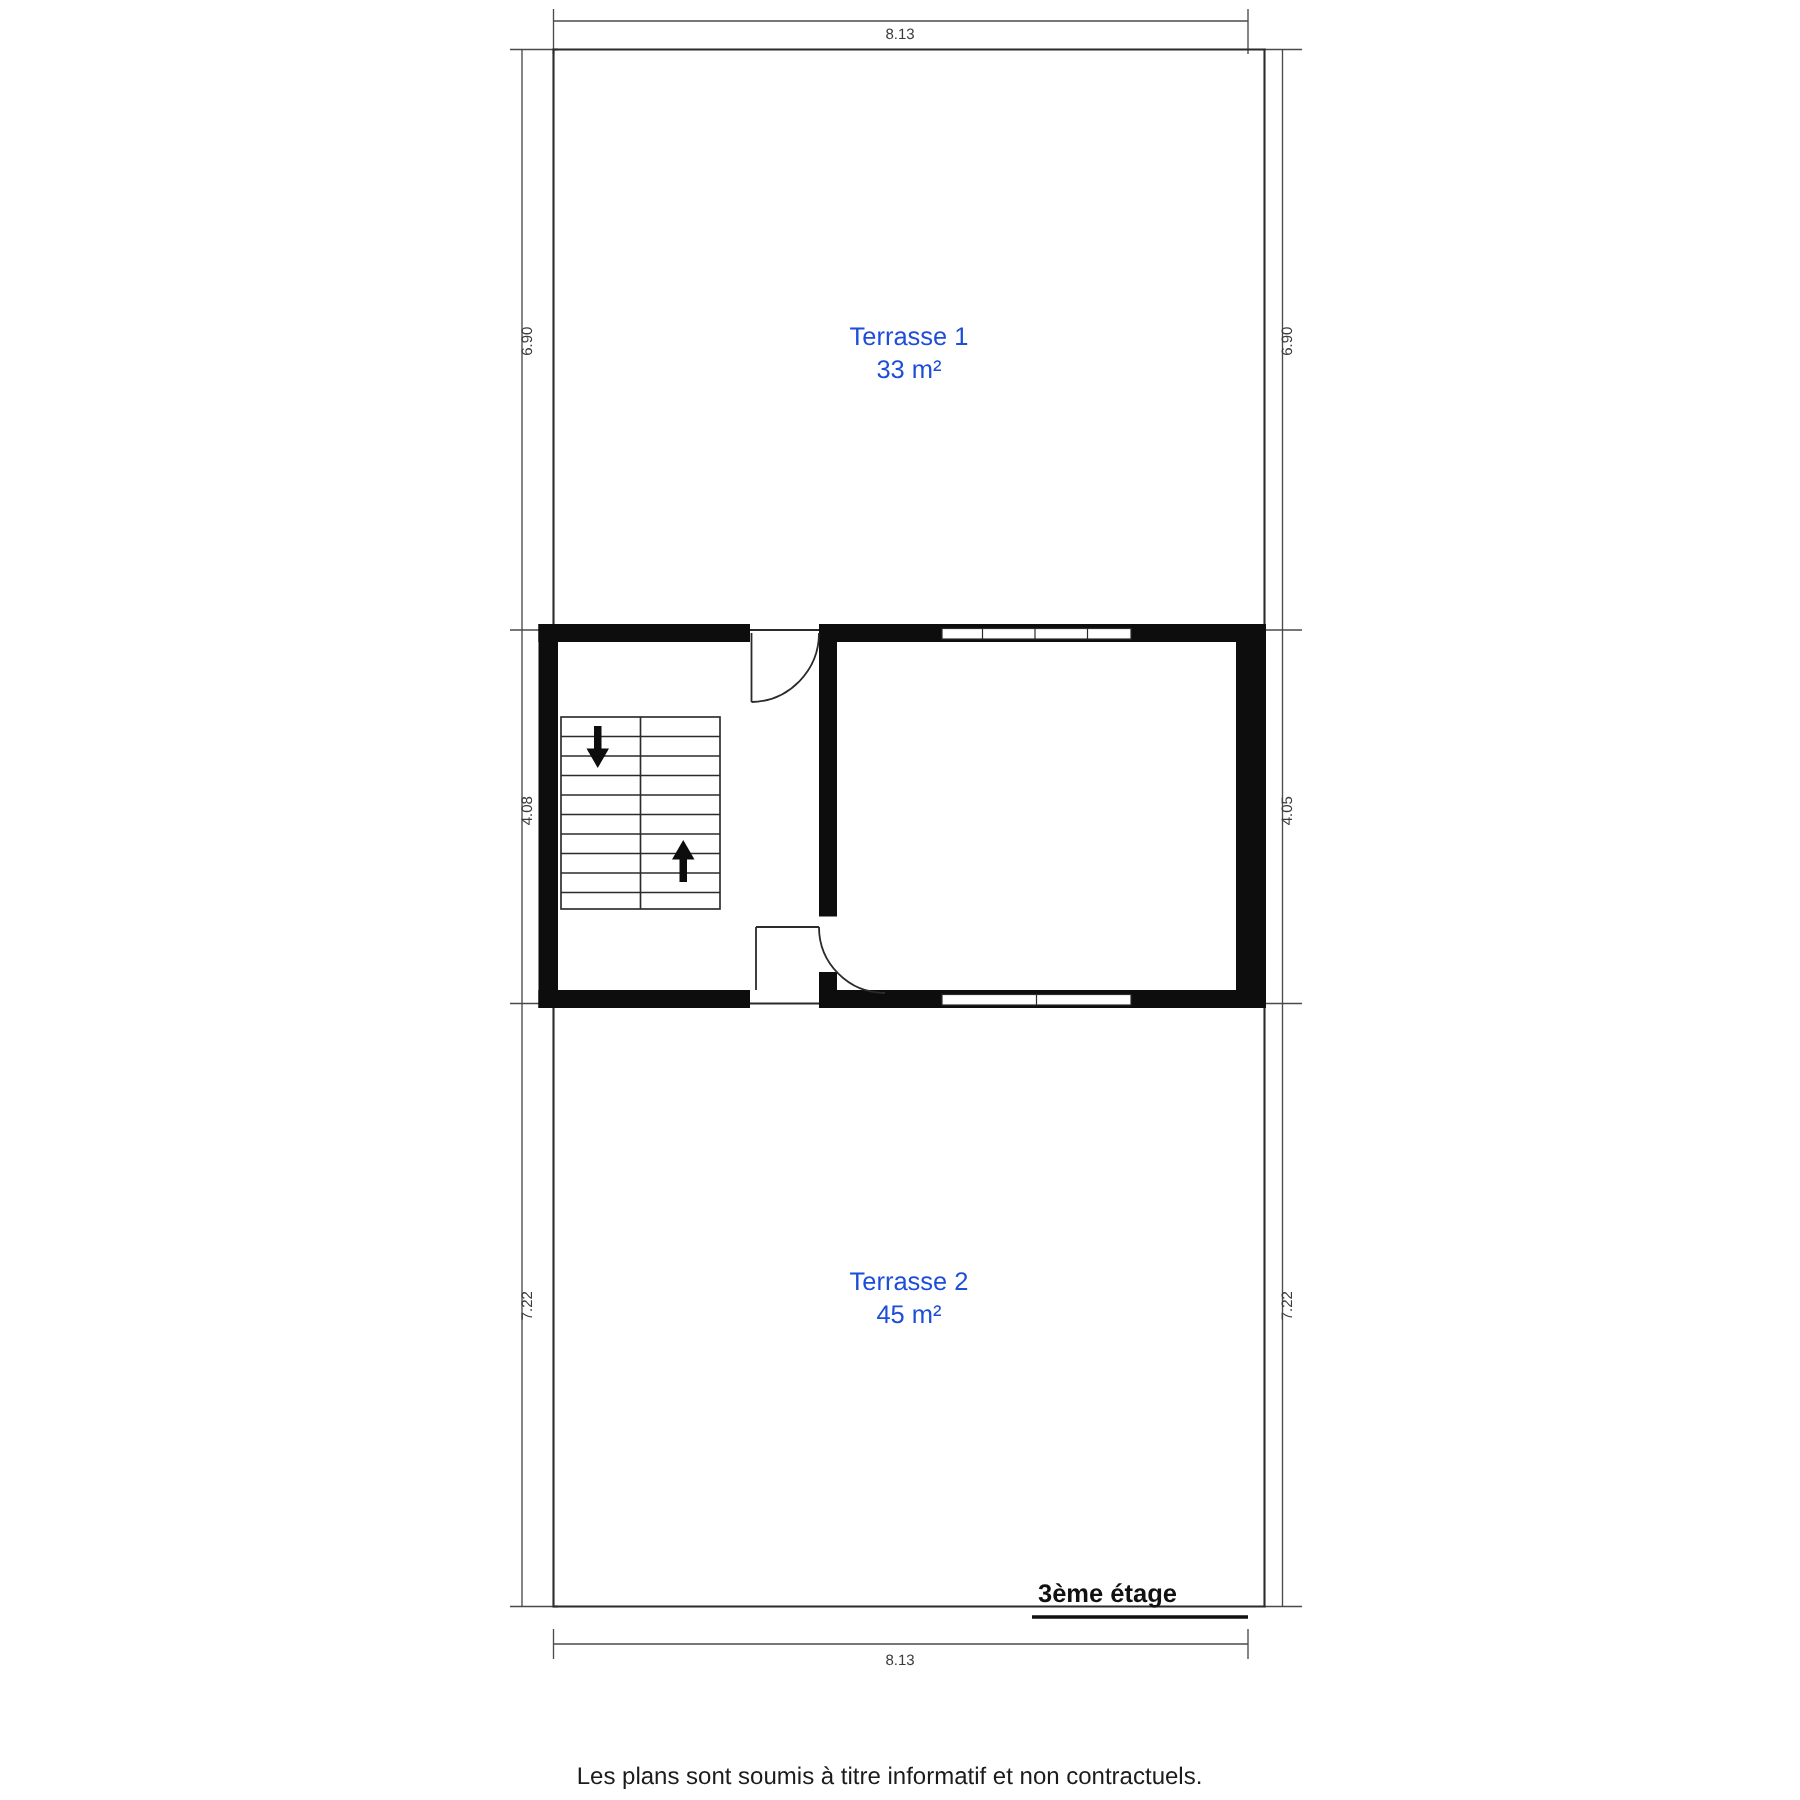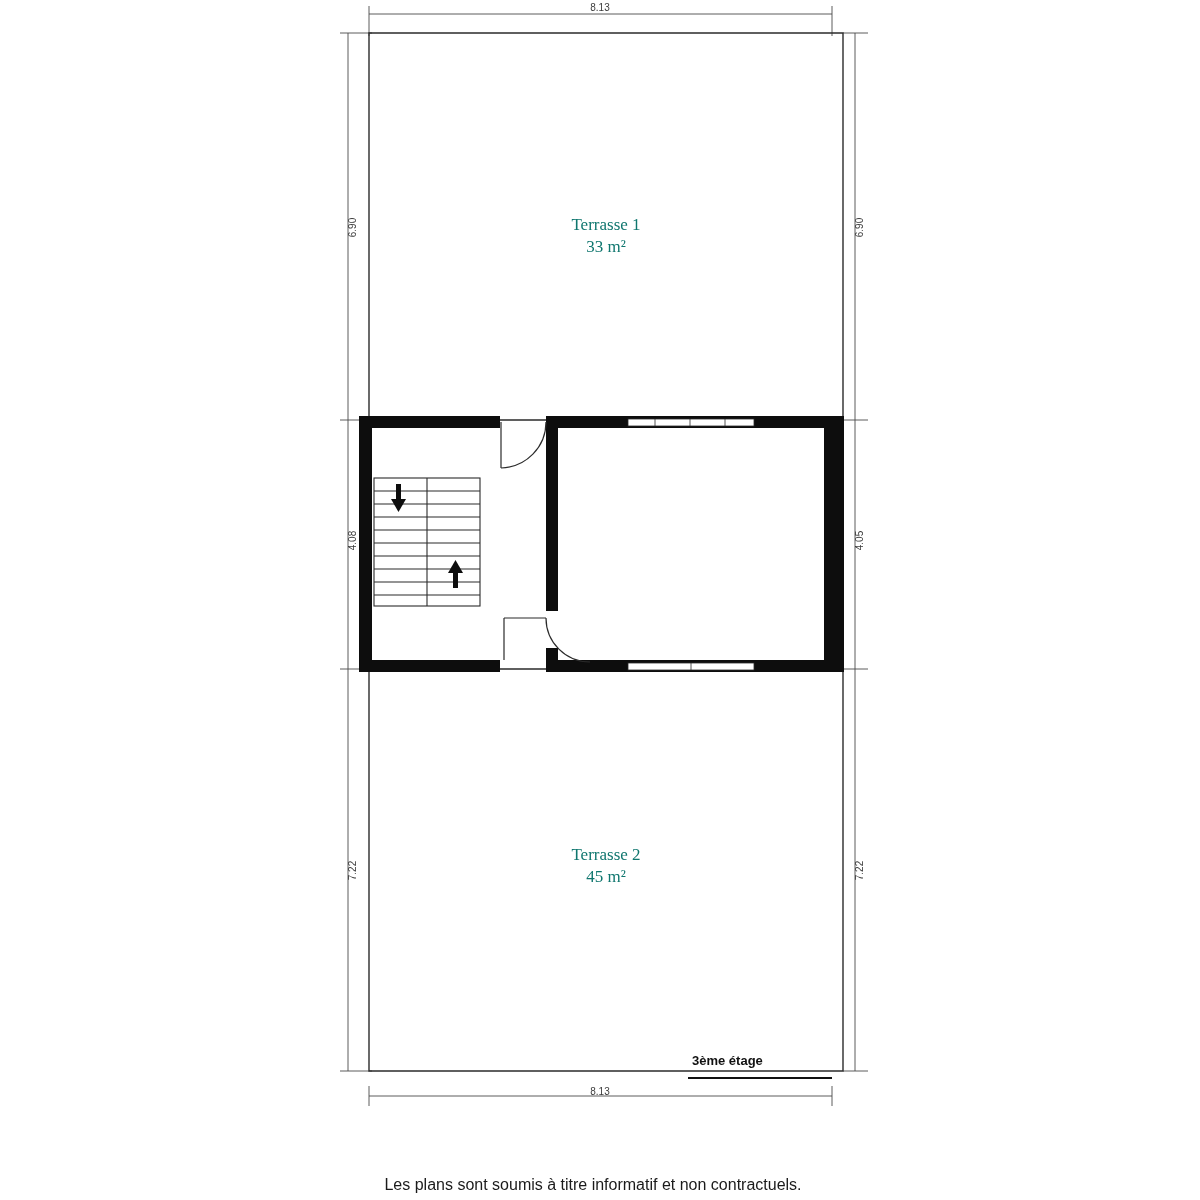--- a/index.html
+++ b/index.html
@@ -25,47 +25,47 @@
     top: 0;
     width: 1200px;
     height: 1200px;
   }
   
   .room-label {
     position: absolute;
     text-align: center;
     font-size: 17px;
     line-height: 22px;
-    color: #0f766e;
-    white-space: nowrap;
-    font-family: Liberation Serif, serif;
+    color: #1d4ed8;
+    white-space: nowrap;
   }
   .room-label .area {
     display: block;
   }
   .dim-h {
     position: absolute;
     font-size: 10px;
     color: #3b3b3b;
     text-align: center;
     white-space: nowrap;
+    margin-top: 16px;
   }
   .dim-v {
     position: absolute;
     font-size: 10px;
     color: #3b3b3b;
     white-space: nowrap;
     transform-origin: center center;
   }
   .dim-v.rot {
     transform: rotate(-90deg);
   }
   .floor-title {
     position: absolute;
-    font-size: 13px;
+    font-size: 17px;
     font-weight: bold;
     color: #111;
     white-space: nowrap;
   }
   .disclaimer {
     position: absolute;
     left: 0;
     right: 14px;
     text-align: center;
     font-size: 16px;

